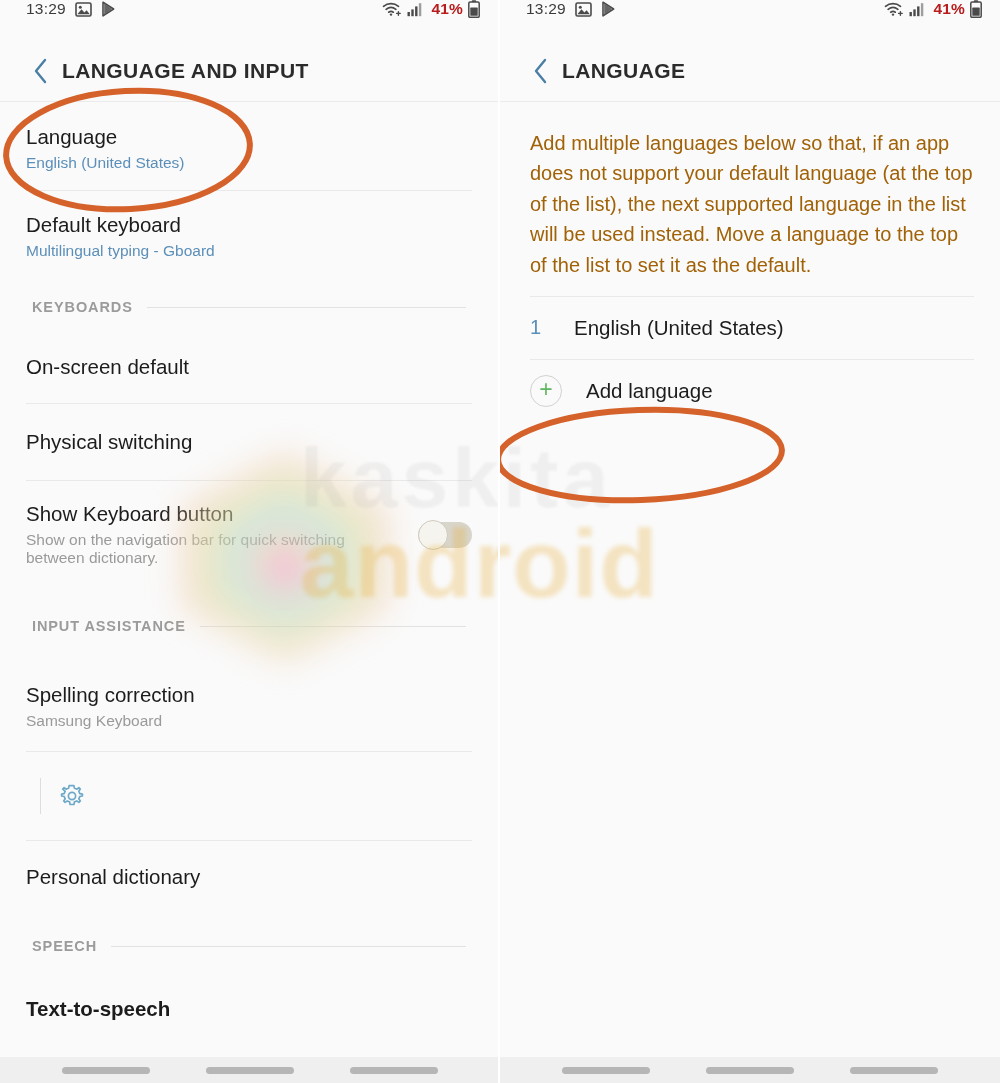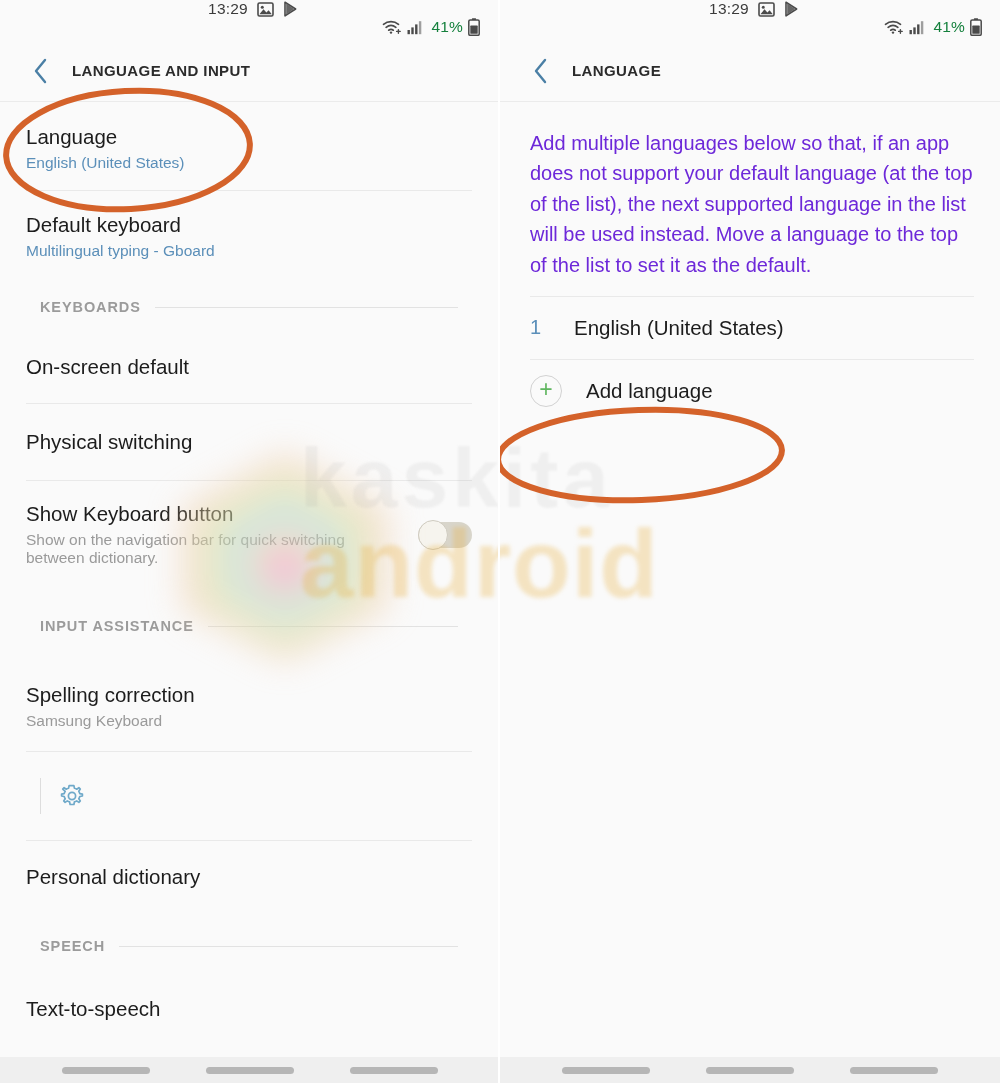--- a/index.html
+++ b/index.html
@@ -15,48 +15,47 @@
     width:500px; height:1083px;
     background:#fafafa;
     position:relative;
     overflow:hidden;
   }
   .panel.left { border-right:2px solid #ffffff; }
 
   
   .statusbar {
     height:40px; background:#fafafa;
-    display:flex; align-items:center;
+    display:flex; align-items:flex-start;
     padding:0 18px 0 26px;
     font-size:15.5px; color:#3b3b3b;
     letter-spacing:.2px;
-    flex-direction:column;
   }
   .sb-left { display:flex; align-items:center; gap:9px; }
   .sb-clock { font-size:15.5px; color:#3b3b3b; }
   .sb-right { margin-left:auto; display:flex; align-items:center; gap:5px; }
-  .sb-batt-txt { font-size:15.5px; color:#15803d; margin-left:3px; }
+  .sb-batt-txt { font-size:15.5px; color:#b91c1c; margin-left:3px;font-weight:bold; }
   .ico { display:inline-block; line-height:0; }
 
   
   .actionbar {
     height:62px; background:#fafafa;
     display:flex; align-items:center;
     padding-left:22px;
     border-bottom:1px solid #ebebeb;
   }
   .back-btn {
     width:36px; height:36px;
     display:flex; align-items:center; justify-content:center;
     cursor:pointer;
   }
   .page-title {
-    font-size:15px; font-weight:bold;
+    font-size:21px; font-weight:bold;
     color:#2b2b2b; letter-spacing:.4px;
-    margin-left:14px;
+    margin-left:4px;
   }
 
   
   .content { position:relative; }
   .row {
     position:relative;
     padding:0 26px;
     display:flex; align-items:center;
     cursor:pointer;
   }
@@ -70,21 +69,21 @@
     line-height:1.2;
   }
   .sub-blue { color:#5b8fb9; }
   .sub-grey { color:#9a9a9a; }
   .divider {
     height:1px; background:#e9e9e9;
     margin:0 26px;
   }
   .section-head {
     display:flex; align-items:center;
-    padding:0 40px; gap:14px;
+    padding:0 32px; gap:14px;
   }
   .section-label {
     font-size:14.5px; font-weight:bold;
     color:#9b9b9b; letter-spacing:.9px;
     white-space:nowrap;
   }
   .section-rule { flex:1; height:1px; background:#e2e2e2; }
 
   
   .toggle {
@@ -104,21 +103,21 @@
     display:flex; align-items:center; gap:18px;
     flex:0 0 auto; margin-left:14px;
   }
   .vsep { width:1px; height:36px; background:#dddddd; }
   .gear-btn { cursor:pointer; display:flex; align-items:center; }
 
   
   .desc {
     padding:26px 26px 16px 30px;
     font-size:20px; line-height:1.52;
-    color:#6d28d9;
+    color:#a16207;
   }
   .lang-row {
     display:flex; align-items:center;
     padding:0 26px 0 30px;
     cursor:pointer;
   }
   .lang-index {
     width:44px; flex:0 0 44px;
     font-size:20px; color:#5b8fb9;
   }
@@ -322,21 +321,21 @@
         <div class="row-inner">
           <div class="row-title">Personal dictionary</div>
         </div>
       </div>
 
       <div class="section-head" style="height:66px;">
         <div class="section-label">SPEECH</div>
         <div class="section-rule"></div>
       </div>
 
-      <div class="row" style="height:60px;">
+      <div class="row" style="height:60px;font-weight:bold;">
         <div class="row-inner">
           <div class="row-title">Text-to-speech</div>
         </div>
       </div>
     </div>
 
     <div class="watermark wm-blob">
       <svg width="270" height="230" viewBox="0 0 270 230">
         <polygon points="135,12 238,68 238,168 135,222 32,168 32,68" fill="#f0c9a8"></polygon>
         <polygon points="135,34 216,78 216,160 135,206 54,160 54,78" fill="#d6e39a"></polygon>

